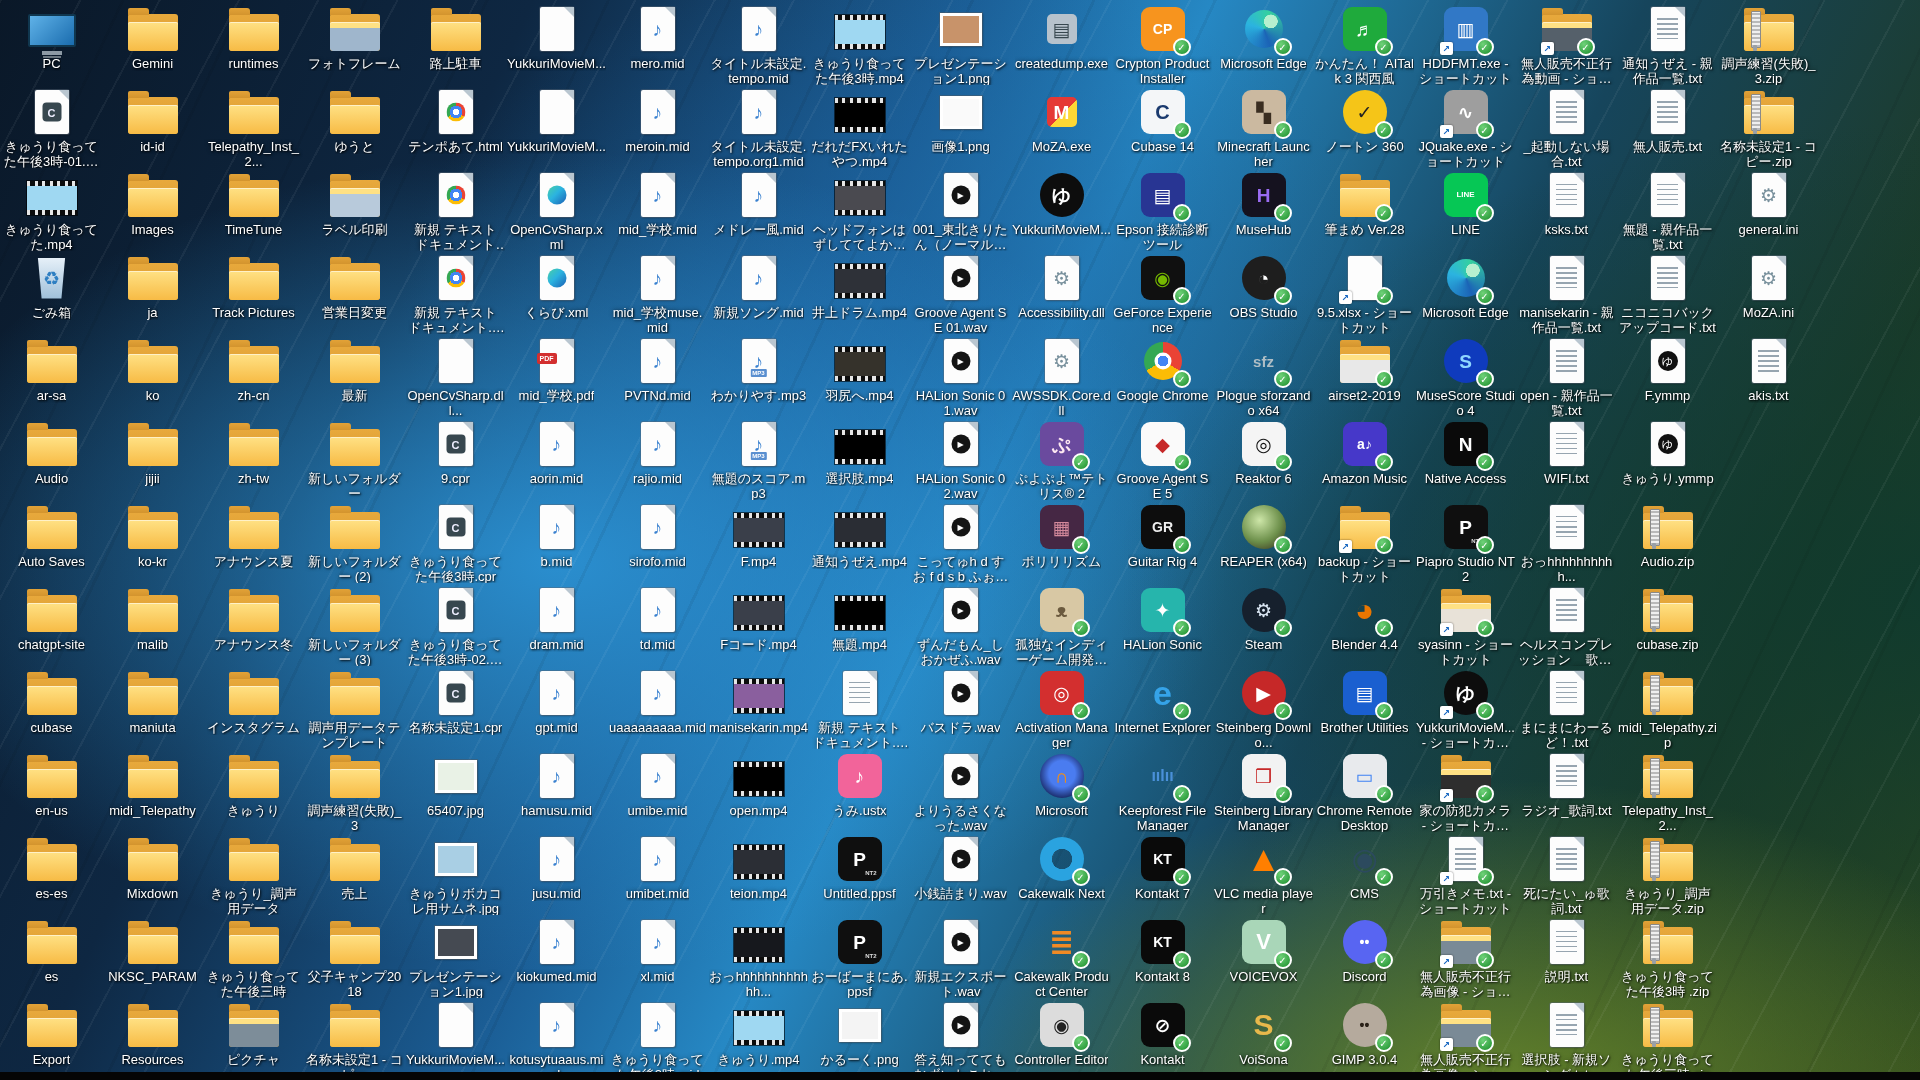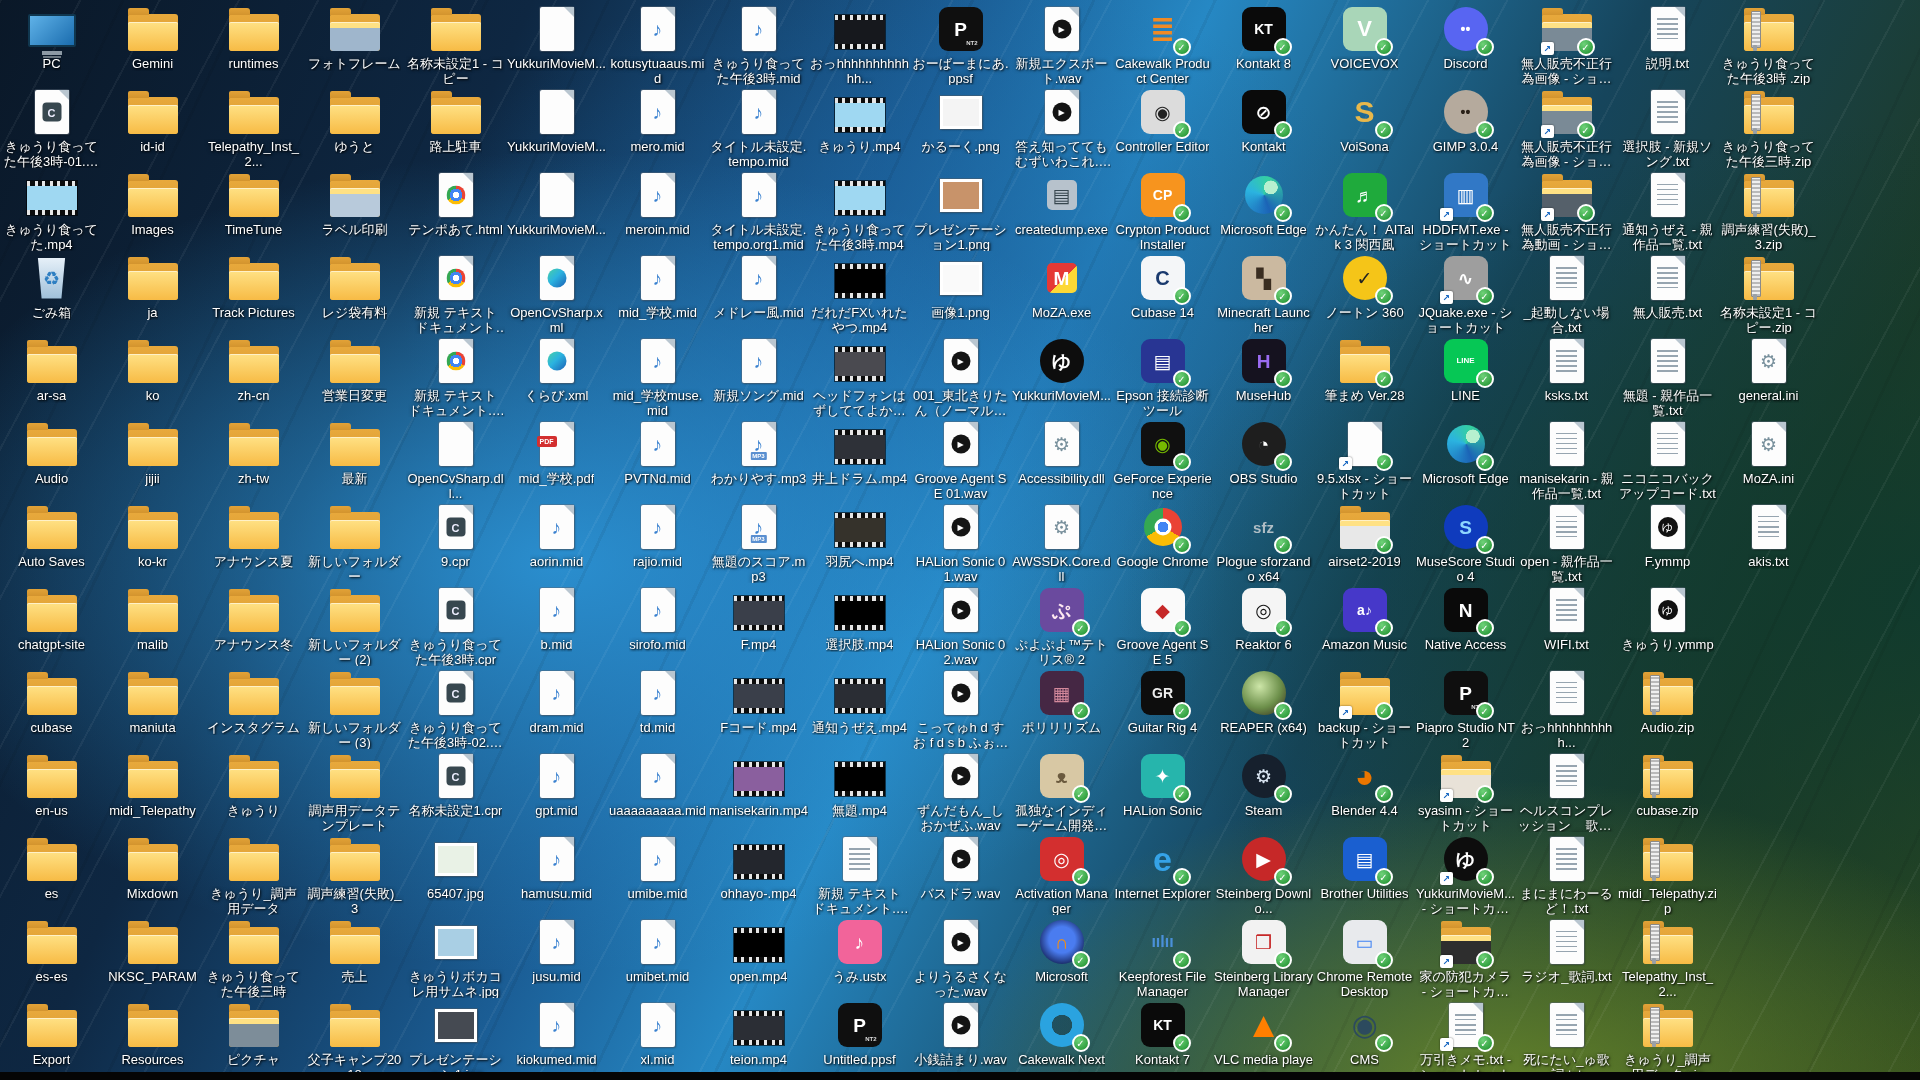--- a/index.html
+++ b/index.html
@@ -168,32 +168,32 @@
         <div class="base t-folder"></div>
       </div>
       <div class="label">cubase</div>
     </div>
     <div class="cell" title="en-us">
       <div class="ic">
         <div class="base t-folder"></div>
       </div>
       <div class="label">en-us</div>
     </div>
+    <div class="cell" title="es-es">
+      <div class="ic">
+        <div class="base t-folder"></div>
+      </div>
+      <div class="label">es-es</div>
+    </div>
     <div class="cell" title="es">
       <div class="ic">
         <div class="base t-folder"></div>
       </div>
       <div class="label">es</div>
     </div>
-    <div class="cell" title="es-es">
-      <div class="ic">
-        <div class="base t-folder"></div>
-      </div>
-      <div class="label">es-es</div>
-    </div>
     <div class="cell" title="Export">
       <div class="ic">
         <div class="base t-folder"></div>
       </div>
       <div class="label">Export</div>
     </div>
     <div class="cell" title="Gemini">
       <div class="ic">
         <div class="base t-folder"></div>
       </div>
@@ -360,26 +360,20 @@
         <div class="base t-folder"></div>
       </div>
       <div class="label">ゆうと</div>
     </div>
     <div class="cell" title="ラベル印刷">
       <div class="ic">
         <div class="base t-folderimg" style="--th: #b8cadb;"></div>
       </div>
       <div class="label">ラベル印刷</div>
     </div>
-    <div class="cell" title="レジ袋有料">
-      <div class="ic">
-        <div class="base t-folder"></div>
-      </div>
-      <div class="label">レジ袋有料</div>
-    </div>
     <div class="cell" title="営業日変更">
       <div class="ic">
         <div class="base t-folder"></div>
       </div>
       <div class="label">営業日変更</div>
     </div>
     <div class="cell" title="最新">
       <div class="ic">
         <div class="base t-folder"></div>
       </div>
@@ -767,26 +761,20 @@
       <div class="ic">
         <div class="base t-film" style="--th: #3a3f4a;"></div>
       </div>
       <div class="label">Fコード.mp4</div>
     </div>
     <div class="cell" title="manisekarin.mp4">
       <div class="ic">
         <div class="base t-film" style="--th: #8a5f9e;"></div>
       </div>
       <div class="label">manisekarin.mp4</div>
-    </div>
-    <div class="cell" title="ohhayo-.mp4">
-      <div class="ic">
-        <div class="base t-film" style="--th: #23262d;"></div>
-      </div>
-      <div class="label">ohhayo-.mp4</div>
     </div>
     <div class="cell" title="open.mp4">
       <div class="ic">
         <div class="base t-film" style="--th: #000000;"></div>
       </div>
       <div class="label">open.mp4</div>
     </div>
     <div class="cell" title="teion.mp4">
       <div class="ic">
         <div class="base t-film" style="--th: #2b2e35;"></div>

